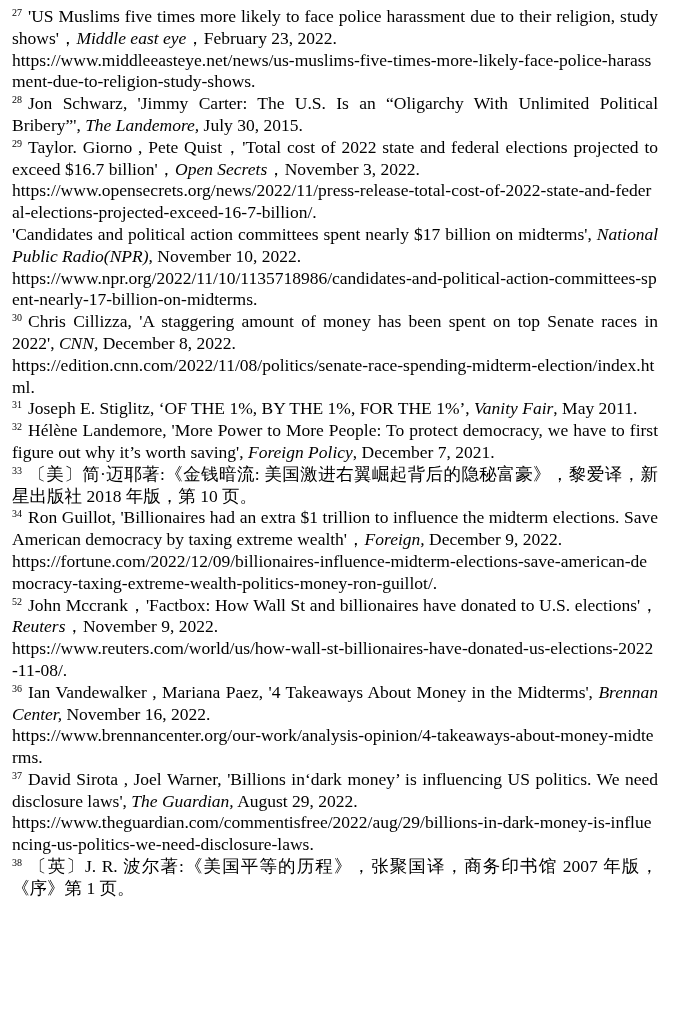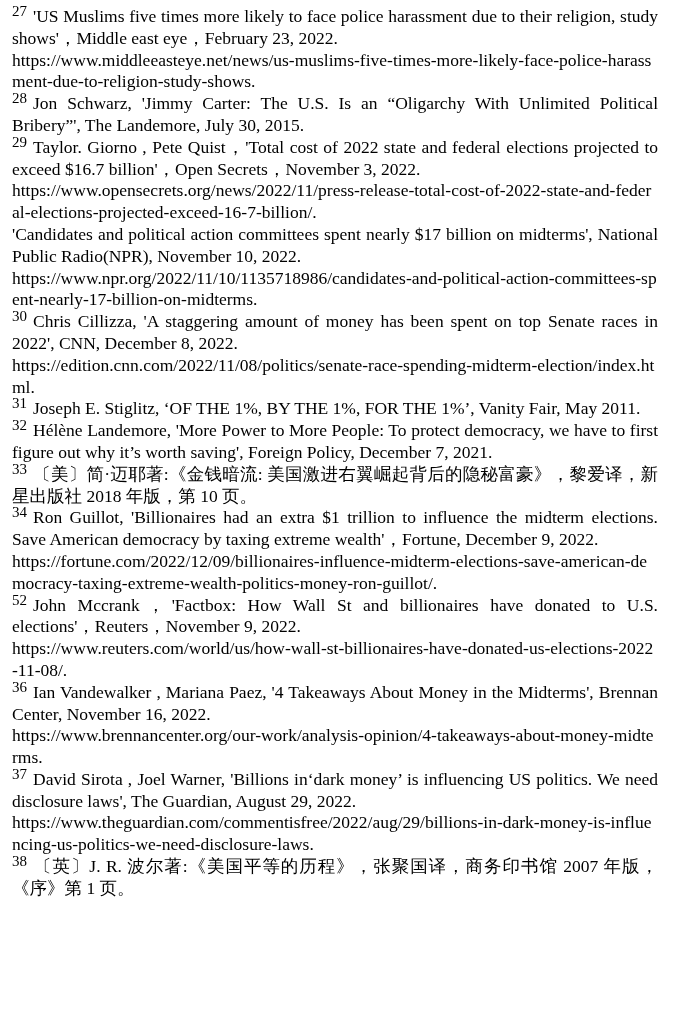--- a/index.html
+++ b/index.html
@@ -21,23 +21,23 @@
     overflow: hidden;
   }
   .footnote { margin: 0; }
   .block {
     text-align: justify;
     text-justify: inter-word;
   }
   .block.url {
     word-break: break-all;
   }
-  .it { }
+  .it { font-style: italic; }
   sup.fn-num {
-    font-size: 15px;
+    font-size: 10px;
     line-height: 0;
     vertical-align: baseline;
     position: relative;
     top: -6px;
     margin-right: 6px;
   }
 </style>
 </head>
 <body>
 
@@ -63,21 +63,21 @@
       <div class="footnote">
         <div class="block"><sup class="fn-num">31</sup><span>Joseph E. Stiglitz, ‘OF THE 1%, BY THE 1%, FOR THE 1%’, </span><span class="it">Vanity Fair</span><span>, May 2011.</span></div>
       </div>
       <div class="footnote">
         <div class="block"><sup class="fn-num">32</sup><span>Hélène Landemore, 'More Power to More People: To protect democracy, we have to first figure out why it’s worth saving', </span><span class="it">Foreign Policy</span><span>, December 7, 2021.</span></div>
       </div>
       <div class="footnote">
         <div class="block"><sup class="fn-num">33</sup><span>〔美〕简·迈耶著:《金钱暗流: 美国激进右翼崛起背后的隐秘富豪》，黎爱译，新星出版社 2018 年版，第 10 页。</span></div>
       </div>
       <div class="footnote">
-        <div class="block"><sup class="fn-num">34</sup><span>Ron Guillot, 'Billionaires had an extra $1 trillion to influence the midterm elections. Save American democracy by taxing extreme wealth'，</span><span class="it">Fortune,</span><span> December 9, 2022.</span></div>
+        <div class="block"><sup class="fn-num">34</sup><span>Ron Guillot, 'Billionaires had an extra $1 trillion to influence the midterm elections. Save American democracy by taxing extreme wealth'，</span><span class="it">Foreign,</span><span> December 9, 2022.</span></div>
         <div class="block url"><span>https://fortune.com/2022/12/09/billionaires-influence-midterm-elections-save-american-democracy-taxing-extreme-wealth-politics-money-ron-guillot/.</span></div>
       </div>
       <div class="footnote">
         <div class="block"><sup class="fn-num">52</sup><span>John Mccrank，'Factbox: How Wall St and billionaires have donated to U.S. elections'，</span><span class="it">Reuters</span><span>，November 9, 2022.</span></div>
         <div class="block url"><span>https://www.reuters.com/world/us/how-wall-st-billionaires-have-donated-us-elections-2022-11-08/.</span></div>
       </div>
       <div class="footnote">
         <div class="block"><sup class="fn-num">36</sup><span>Ian Vandewalker , Mariana Paez, '4 Takeaways About Money in the Midterms', </span><span class="it">Brennan Center,</span><span> November 16, 2022.</span></div>
         <div class="block url"><span>https://www.brennancenter.org/our-work/analysis-opinion/4-takeaways-about-money-midterms.</span></div>
       </div>

